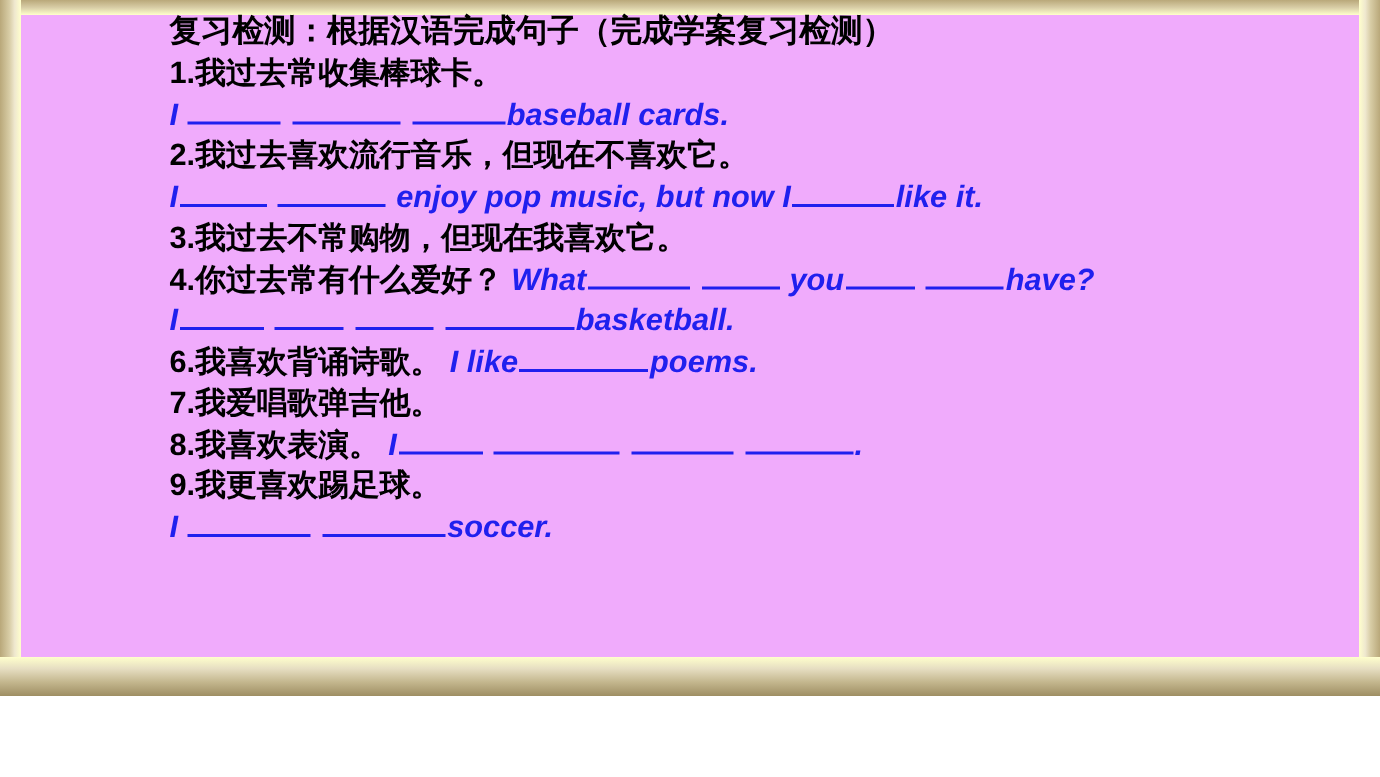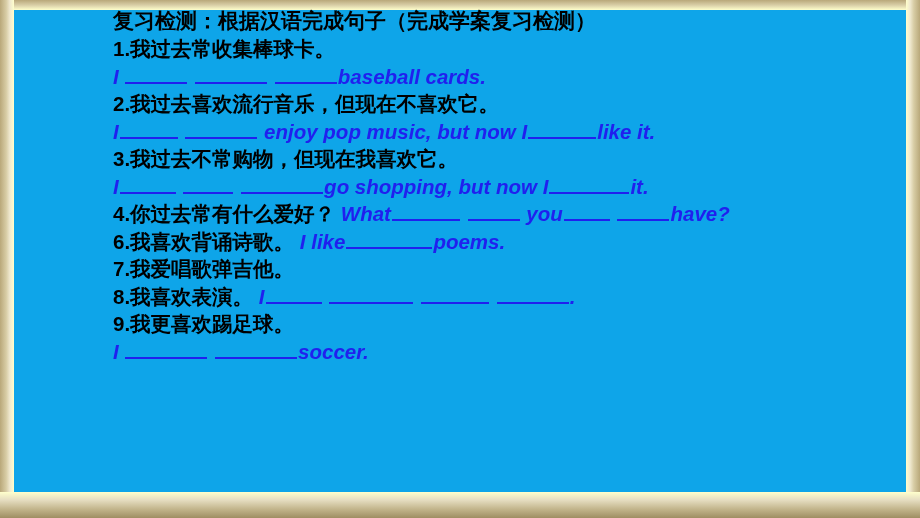--- a/index.html
+++ b/index.html
@@ -8,22 +8,22 @@
   }
   body {
     width: 920px;
     height: 518px;
     overflow: hidden;
     font-family: "Liberation Sans", sans-serif;
   }
   .slide {
     position: relative;
     width: 920px;
-    height: 518px;
-    background: #0ea5e9;
+    height: 464px;
+    background: #f0abfc;
     box-sizing: border-box;
     overflow: hidden;
   }
   
   .frame-left {
     position: absolute;
     left: 0; top: 0;
     width: 14px; height: 518px;
     background: linear-gradient(to right, #b9a87a 0%, #d8cda6 45%, #efe8cf 70%, #ffffcc 100%);
   }
@@ -89,22 +89,22 @@
   <div class="frame-bottom"></div>
 
   <div class="content">
     <div class="title">复习检测：根据汉语完成句子（完成学案复习检测）</div>
     <div id="exercise-list">
         <div class="line cn">1.我过去常收集棒球卡。</div>
         <div class="line en"><span>I </span><span class="blank" style="width: 62px;"></span><span> </span><span class="blank" style="width: 72px;"></span><span> </span><span class="blank" style="width: 62px;"></span><span>baseball cards.</span></div>
         <div class="line cn">2.我过去喜欢流行音乐，但现在不喜欢它。</div>
         <div class="line en"><span>I</span><span class="blank" style="width: 58px;"></span><span> </span><span class="blank" style="width: 72px;"></span><span> enjoy pop music, but now I</span><span class="blank" style="width: 68px;"></span><span>like it.</span></div>
         <div class="line cn">3.我过去不常购物，但现在我喜欢它。</div>
-        <div class="line en"><span>I</span><span class="blank" style="width: 56px;"></span><span> </span><span class="blank" style="width: 50px;"></span><span> </span><span class="blank" style="width: 82px;"></span><span>go shopping, but now I</span><span class="blank" style="width: 80px;"></span><span>it.</span></div>
         <div class="line"><span class="cn">4.你过去常有什么爱好？</span><span class="en"><span> What</span><span class="blank" style="width: 68px;"></span><span> </span><span class="blank" style="width: 52px;"></span><span> you</span><span class="blank" style="width: 46px;"></span><span> </span><span class="blank" style="width: 52px;"></span><span>have?</span></span></div>
+        <div class="line en"><span>I</span><span class="blank" style="width: 56px;"></span><span> </span><span class="blank" style="width: 46px;"></span><span> </span><span class="blank" style="width: 52px;"></span><span> </span><span class="blank" style="width: 86px;"></span><span>basketball.</span></div>
         <div class="line"><span class="cn">6.我喜欢背诵诗歌。</span><span class="en"><span> I like</span><span class="blank" style="width: 86px;"></span><span>poems.</span></span></div>
         <div class="line cn">7.我爱唱歌弹吉他。</div>
         <div class="line"><span class="cn">8.我喜欢表演。</span><span class="en"><span> I</span><span class="blank" style="width: 56px;"></span><span> </span><span class="blank" style="width: 84px;"></span><span> </span><span class="blank" style="width: 68px;"></span><span> </span><span class="blank" style="width: 72px;"></span><span>.</span></span></div>
         <div class="line cn">9.我更喜欢踢足球。</div>
         <div class="line en"><span>I </span><span class="blank" style="width: 82px;"></span><span> </span><span class="blank" style="width: 82px;"></span><span>soccer.</span></div>
       </div>
   </div>
 </div>
 
 </body></html>

